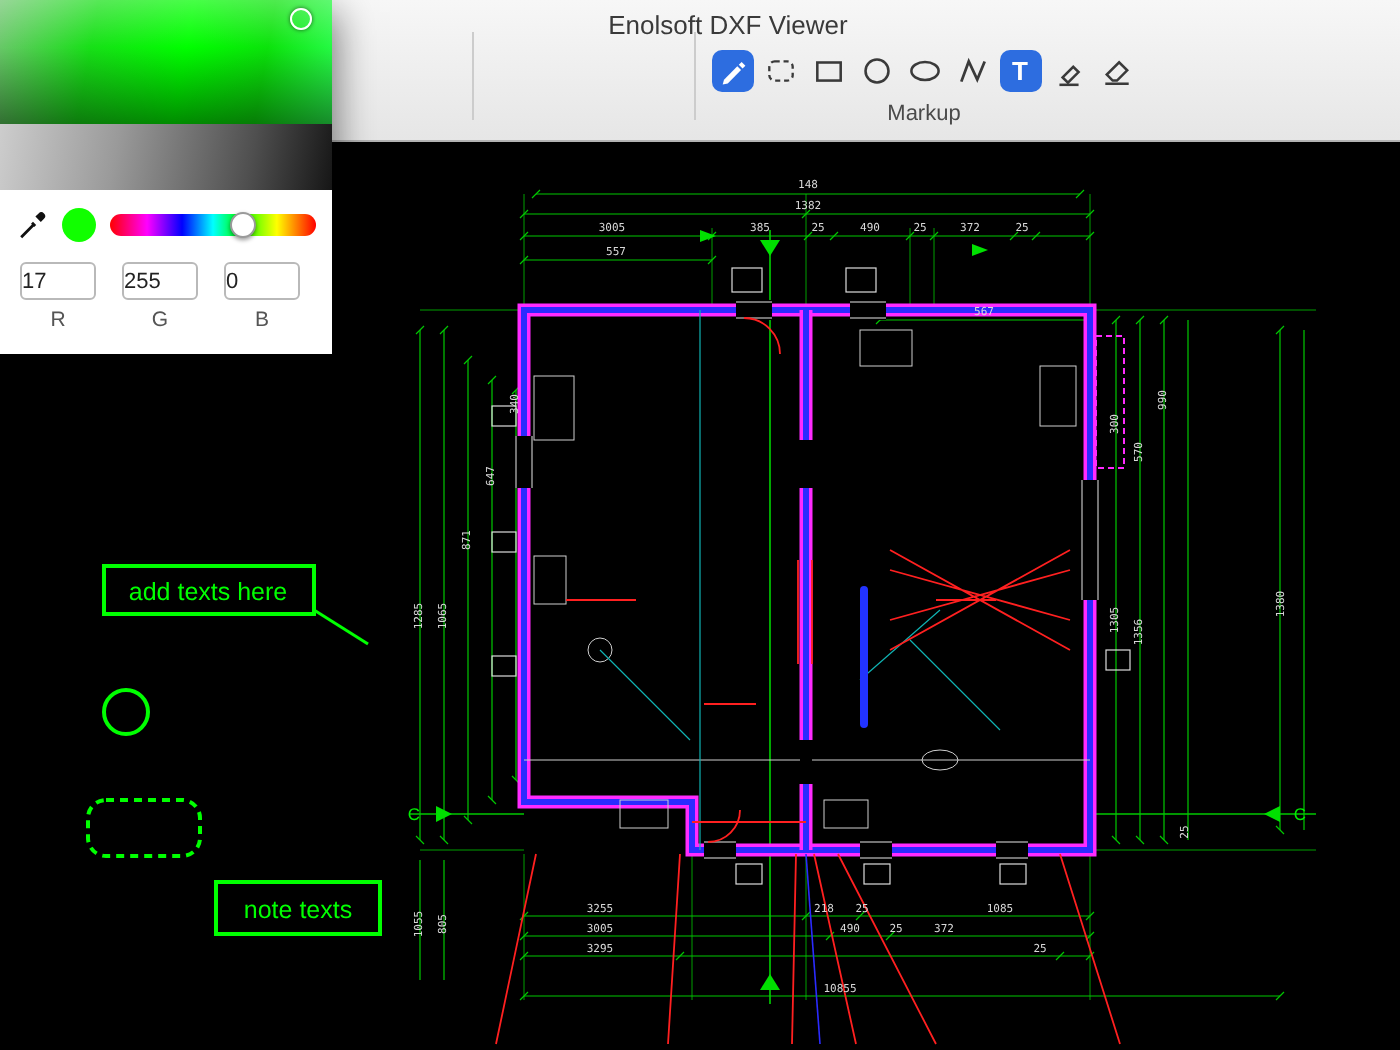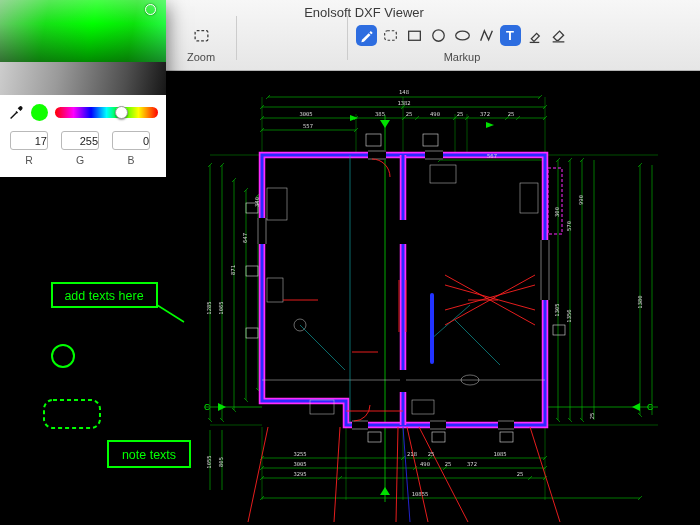--- a/index.html
+++ b/index.html
@@ -33,49 +33,39 @@
     background:linear-gradient(100deg,#cdcdcd,#9a9a9a 35%,#4f4f4f 75%,#161616);}
   .cp-row{display:flex;align-items:center;gap:7px;padding:9px 8px 3px 8px;}
   .dropper{width:16px;height:16px;display:inline-block;}
   .swatch{width:17px;height:17px;border-radius:50%;background:#11ff00;display:inline-block;}
   .hue{position:relative;flex:1;height:11px;border-radius:6px;
     background:linear-gradient(to right,#ff0000,#ff00ff 18%,#0000ff 35%,#00ffff 50%,#00ff00 63%,#ffff00 81%,#ff0000);}
   .hue-knob{position:absolute;top:-1px;left:58%;width:13px;height:13px;border-radius:50%;
     background:#fff;border:1px solid #9a9a9a;box-shadow:0 1px 2px rgba(0,0,0,.4);box-sizing:border-box;}
   .cp-inputs{display:flex;gap:13px;padding:7px 10px 0 10px;}
   .cp-inputs input{width:36px;height:17px;font-size:11px;font-family:"Liberation Sans",sans-serif;
-    text-align:right;border:1px solid #b9b9b9;border-radius:3px;padding:0;color:#222;}
+    text-align:left;border:1px solid #b9b9b9;border-radius:3px;padding:0;color:#222;}
   .cp-labels{display:flex;gap:13px;padding:4px 10px 0 10px;}
   .cp-labels span{width:38px;text-align:center;font-size:10.5px;color:#555;}
 
   
   .canvas{position:absolute;top:70px;left:0;width:700px;height:455px;background:#000;overflow:hidden;}
   .cad{display:block;}
   .cad text{font-family:"DejaVu Sans Mono",monospace;fill:#d9d9d9;font-size:5.5px;}
   .cad text.cmark{fill:#00ee00;font-size:8.5px;font-family:"Liberation Sans",sans-serif;}
   .cad text.anno-text{font-family:"Liberation Sans",sans-serif;font-size:12.5px;fill:#00ff00;}
 </style>
 </head>
 <body>
 
 <div class="app">
 
   <div class="header">
     <div class="win-title">Enolsoft DXF Viewer</div>
 
-    <div class="tgroup" style="left:164px;width:46px;">
-      <div class="tools">
-        <button class="tool">
-          <svg width="17" height="17" viewBox="0 0 16 16">
-            <rect x="2" y="3.5" width="12" height="9.5" rx="1.5" fill="none" stroke="#3a3a3a" stroke-width="1.2" stroke-dasharray="2.6 1.8"></rect>
-          </svg>
-        </button>
-      </div>
-      <div class="glabel">Zoom</div>
-    </div>
 
     <div class="tsep" style="left:222px;"></div>
 
 
     <div class="tsep" style="left:333px;"></div>
 
     <div class="tgroup" style="left:349px;width:198px;">
       <div class="tools">
         <button class="tool selected">
           <svg width="15" height="15" viewBox="0 0 16 16">

